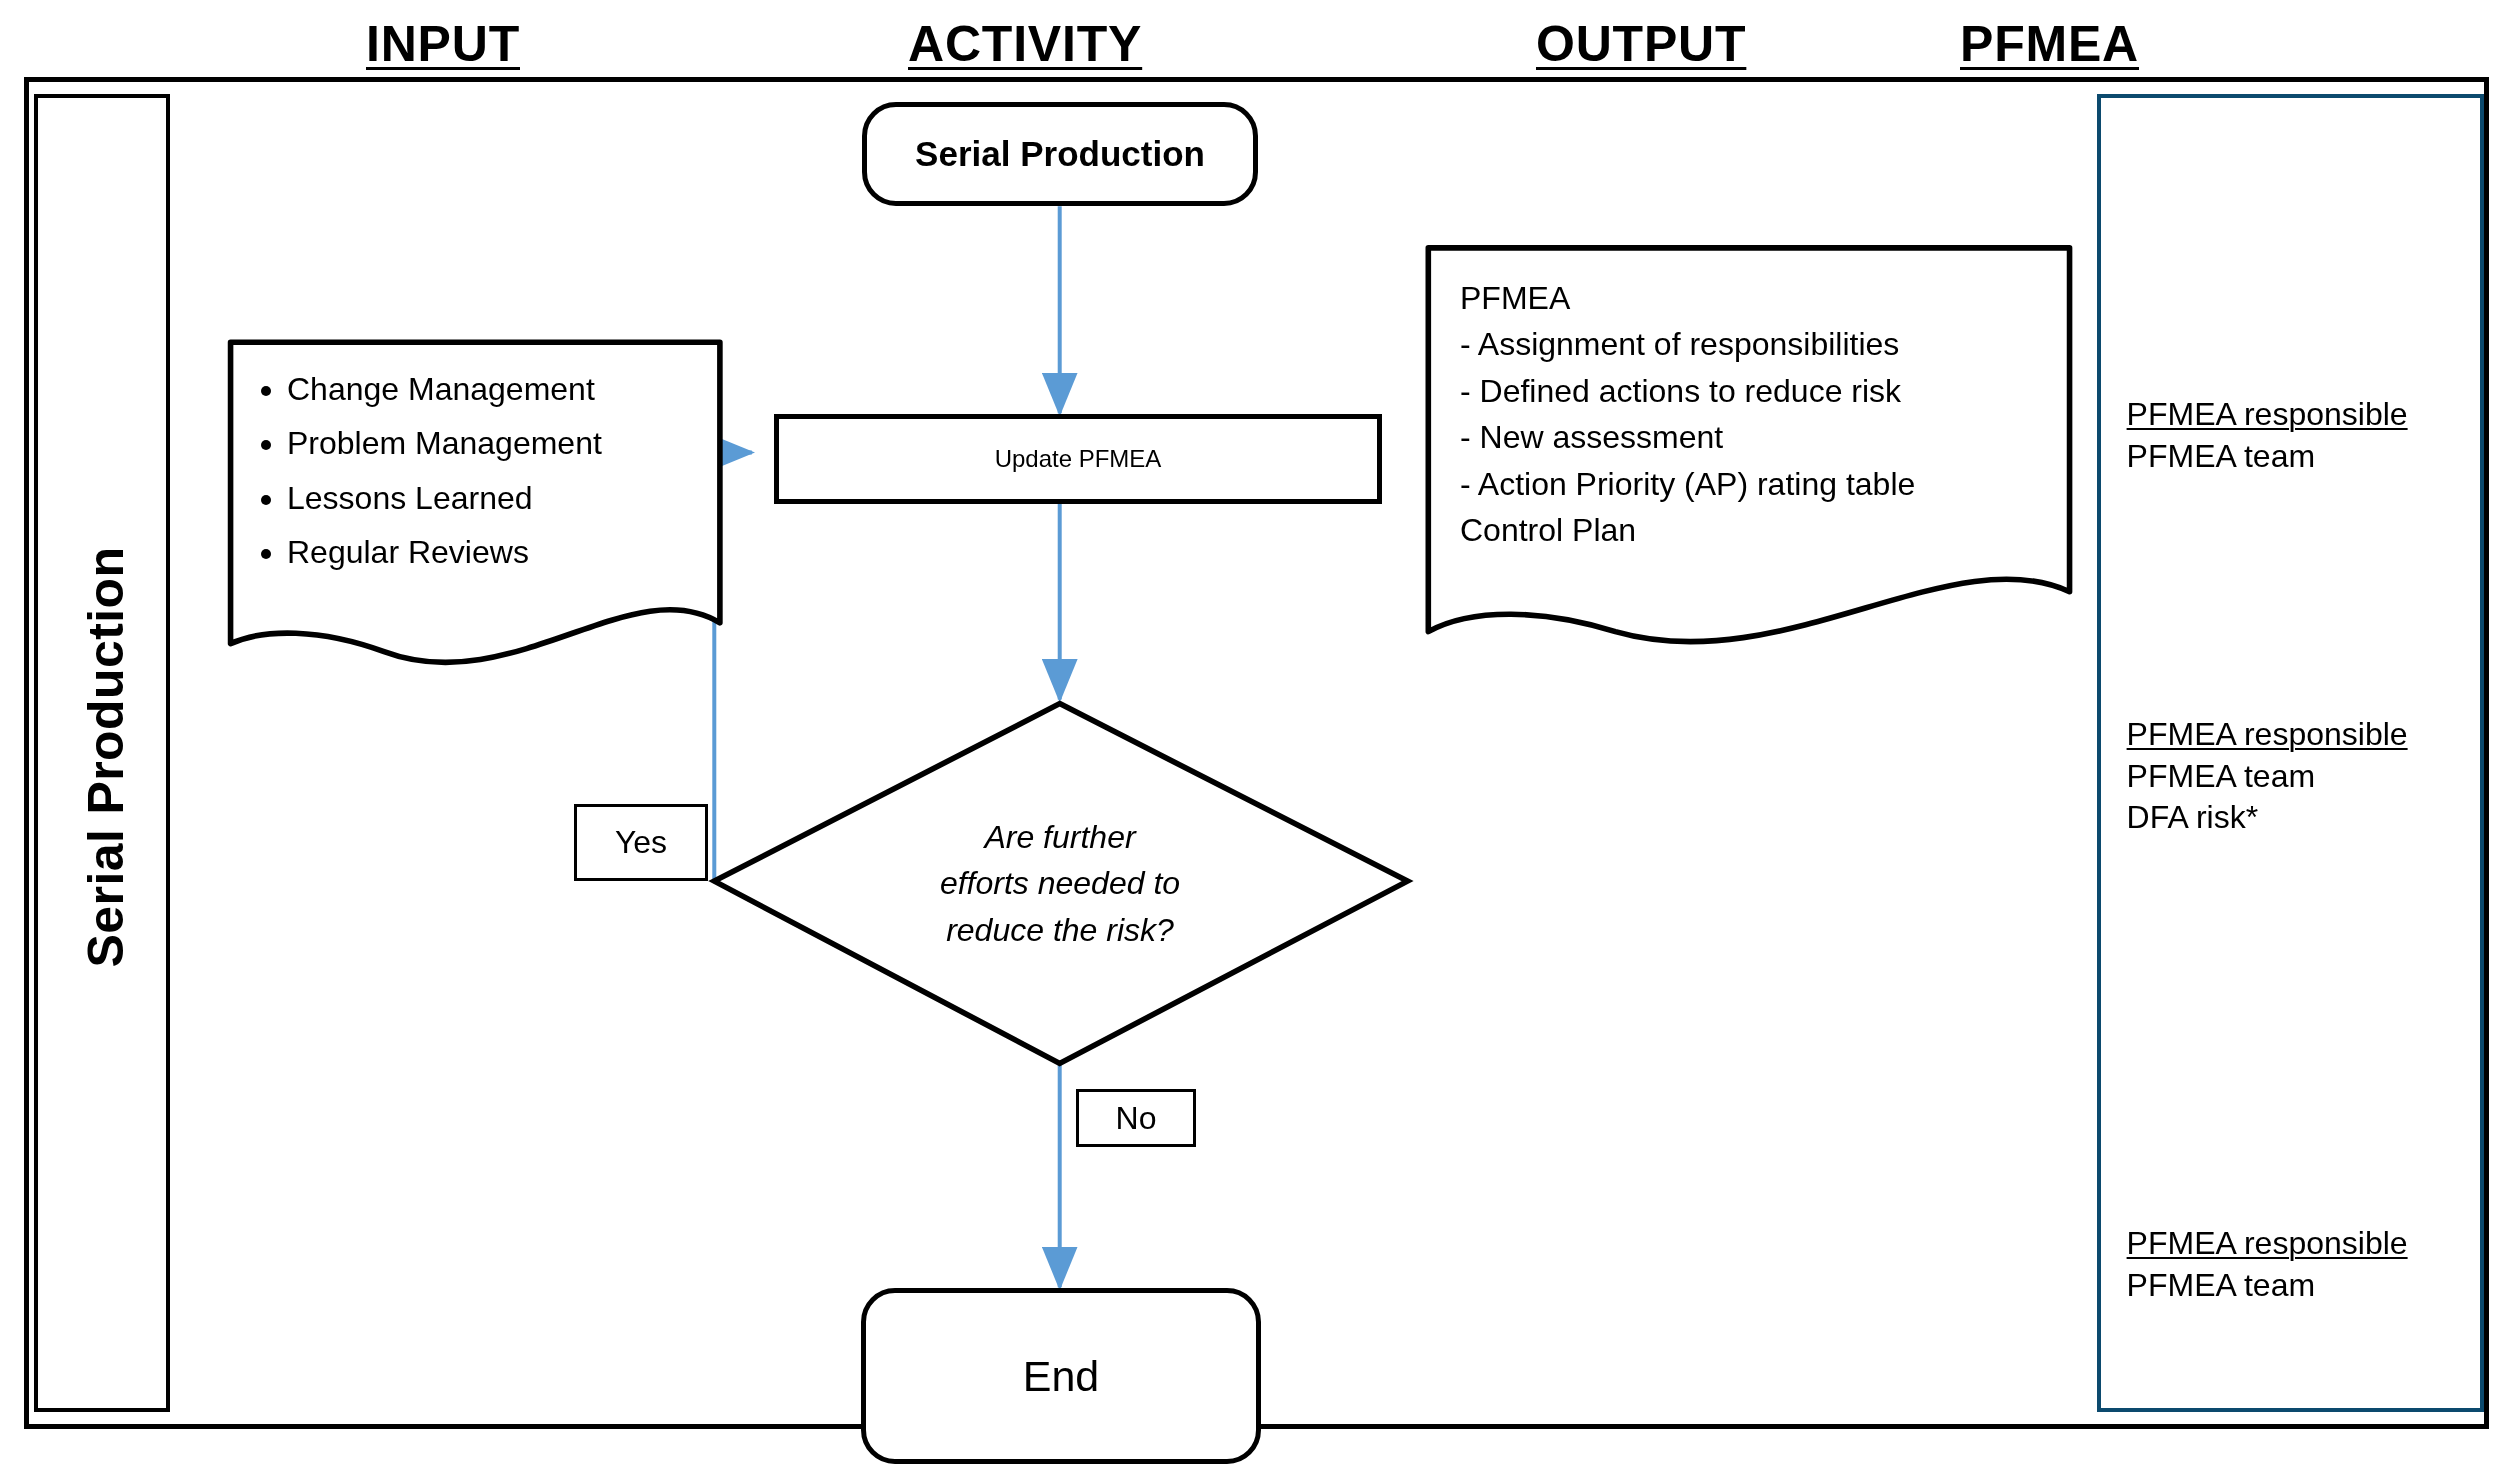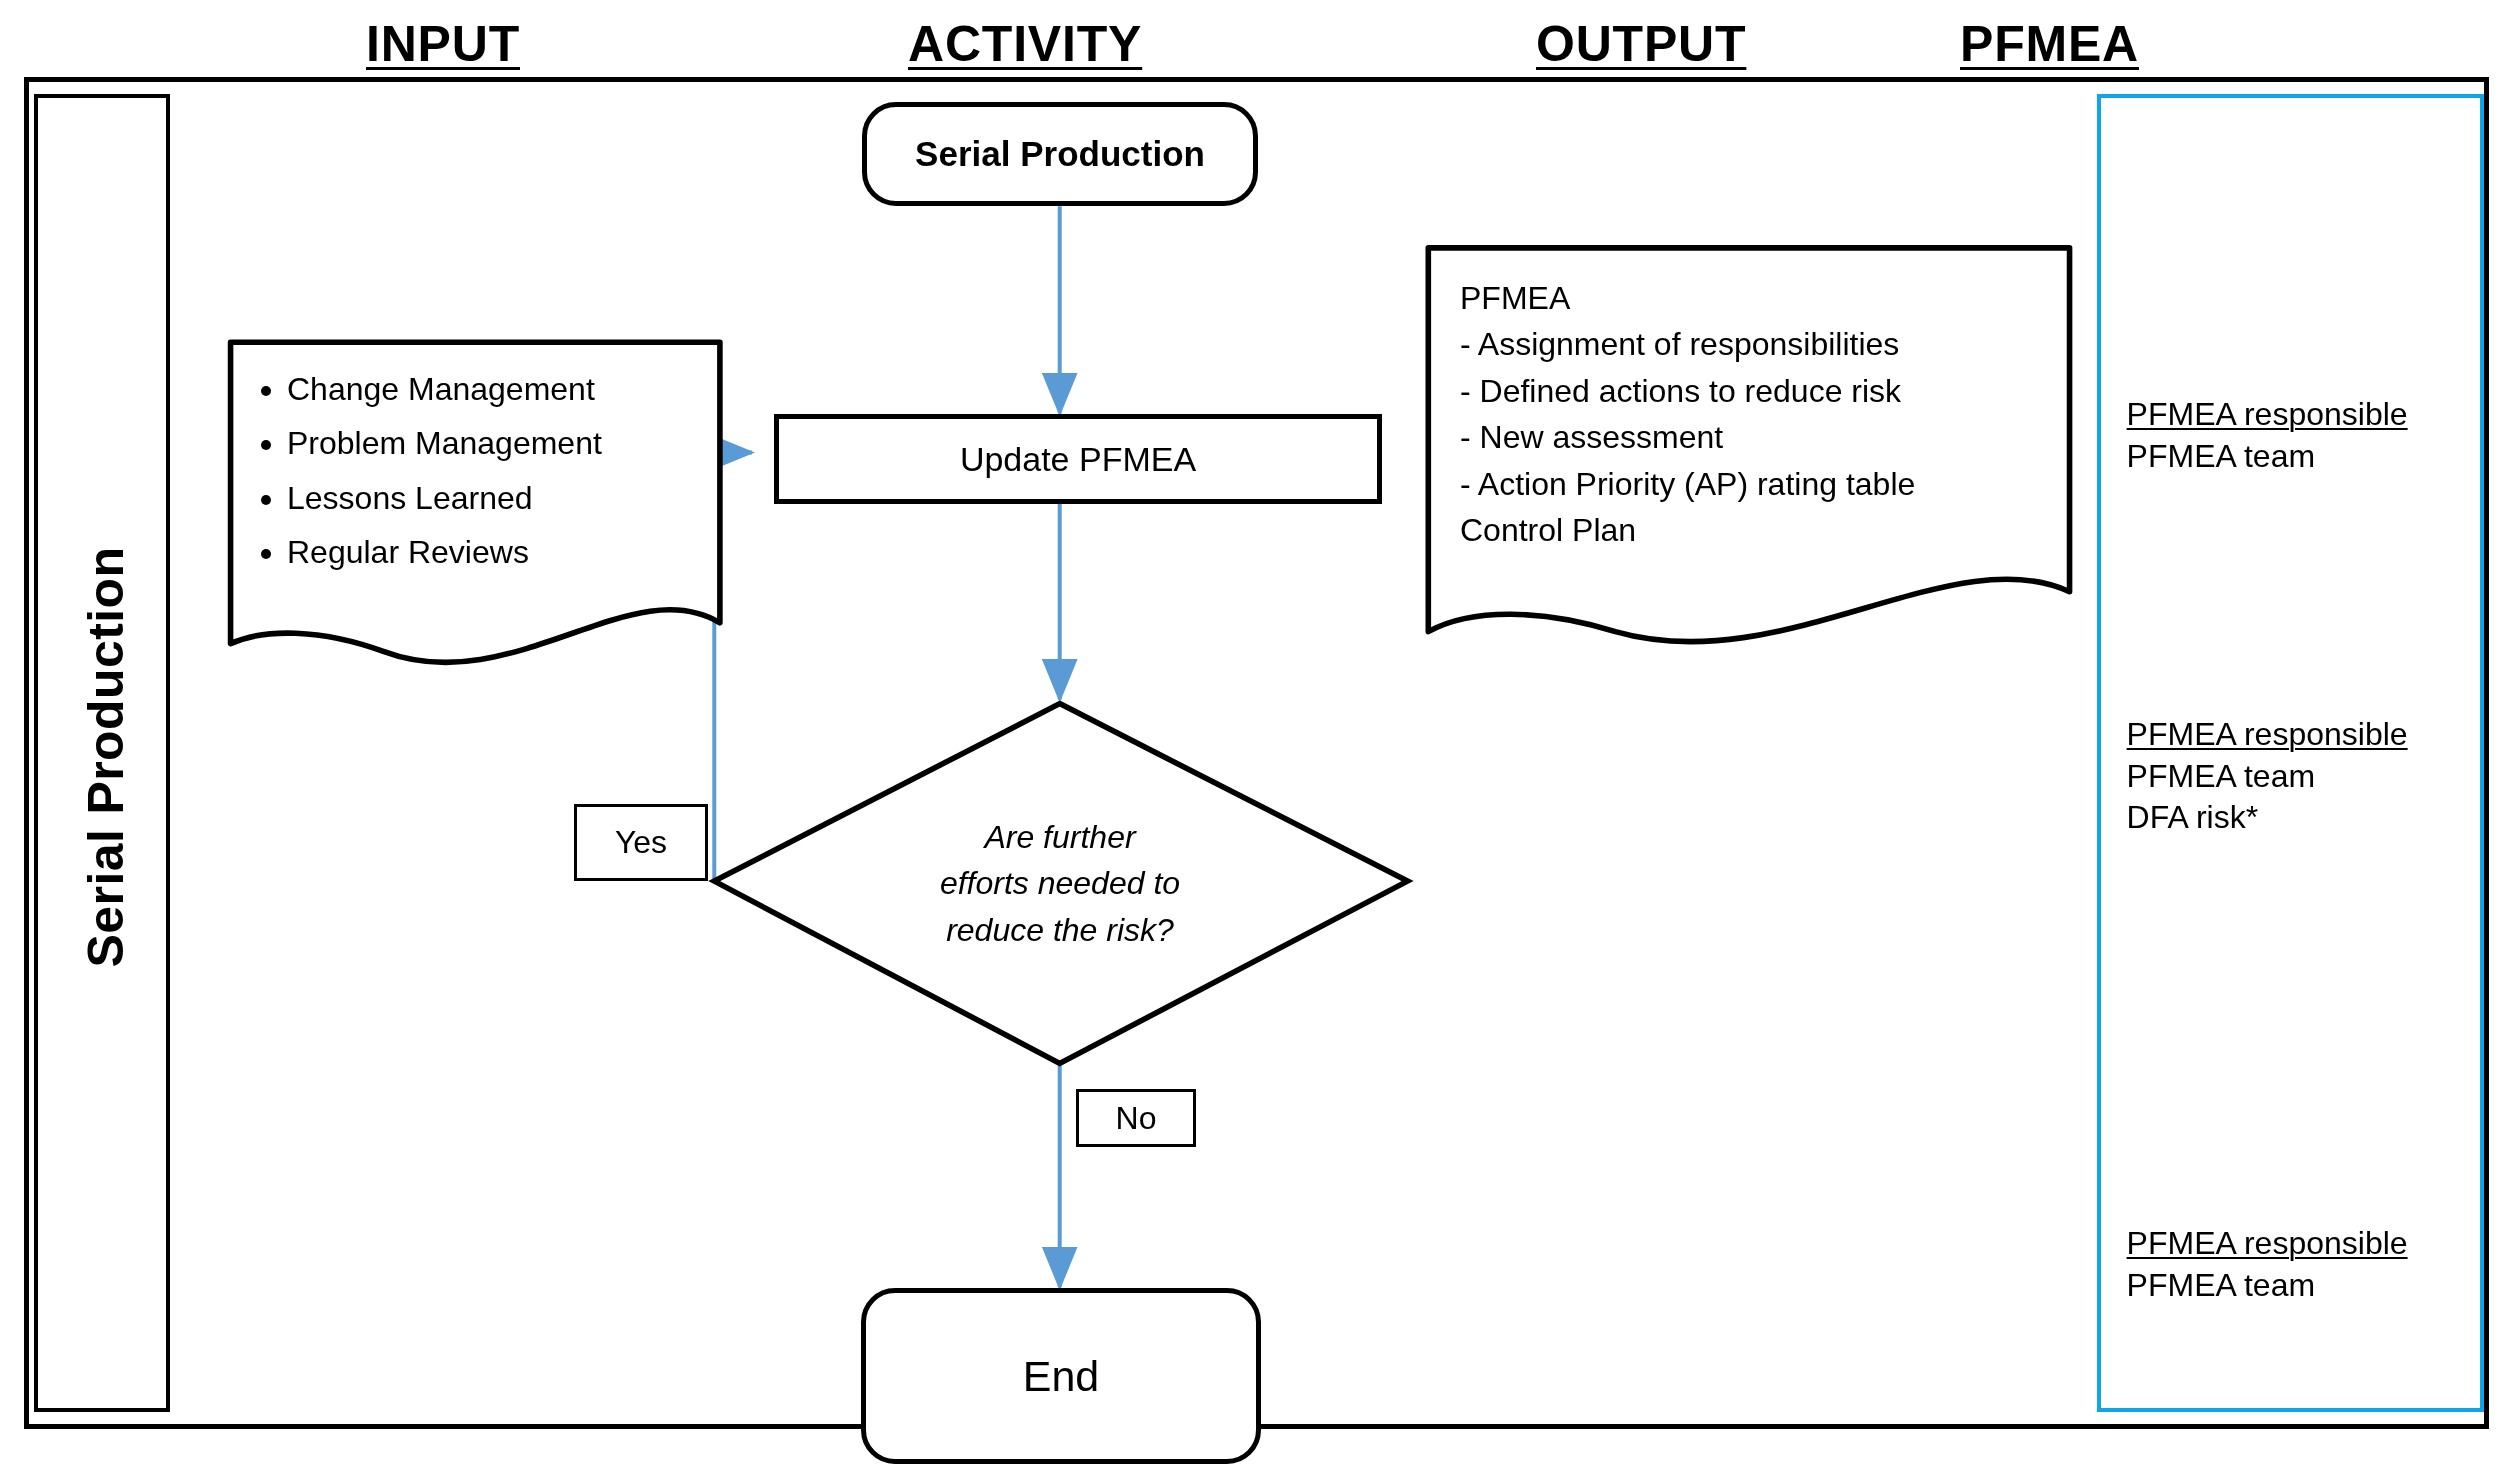--- a/index.html
+++ b/index.html
@@ -59,21 +59,21 @@
     font-size:50px;
     letter-spacing:0.4px;
     color:#000;
   }
 
   
   .owner-box{
     position:absolute;
     left:2097px; top:94px;
     width:387px; height:1318px;
-    border:4px solid #0ea5e9;
+    border:4px solid #0c4a6e;
     box-sizing:border-box;
     background:#fff;
   }
   .owner-group{
     position:absolute;
     left:25.6px;
     font-size:32px;
     line-height:1.30;
     color:#000;
     white-space:nowrap;
@@ -222,21 +222,21 @@
     <span class="line">-  Defined actions to reduce risk</span>
     <span class="line">-  New assessment</span>
     <span class="line">-  Action Priority (AP) rating table</span>
     <span class="line">Control Plan</span>
   </div>
 
   <div class="terminator" style="left:862px; top:102px; width:396px; height:104px; font-size:35px; font-weight:bold; z-index:5;">
     <span>Serial Production</span>
   </div>
 
-  <div class="process" style="left:774px; top:414px; width:608px; height:90px; font-size:34px; z-index:5;">
+  <div class="process" style="left:774px; top:414px; width:608px; height:90px; font-size:24px; z-index:5;">
     <span>Update PFMEA</span>
   </div>
 
   <div class="diamond-text" style="left:868px; top:814px; width:384px;">
     <span class="line">Are further</span>
     <span class="line">efforts needed to</span>
     <span class="line">reduce the risk?</span>
   </div>
 
   <div class="label-box" style="left:574px; top:804px; width:134px; height:77px;">

